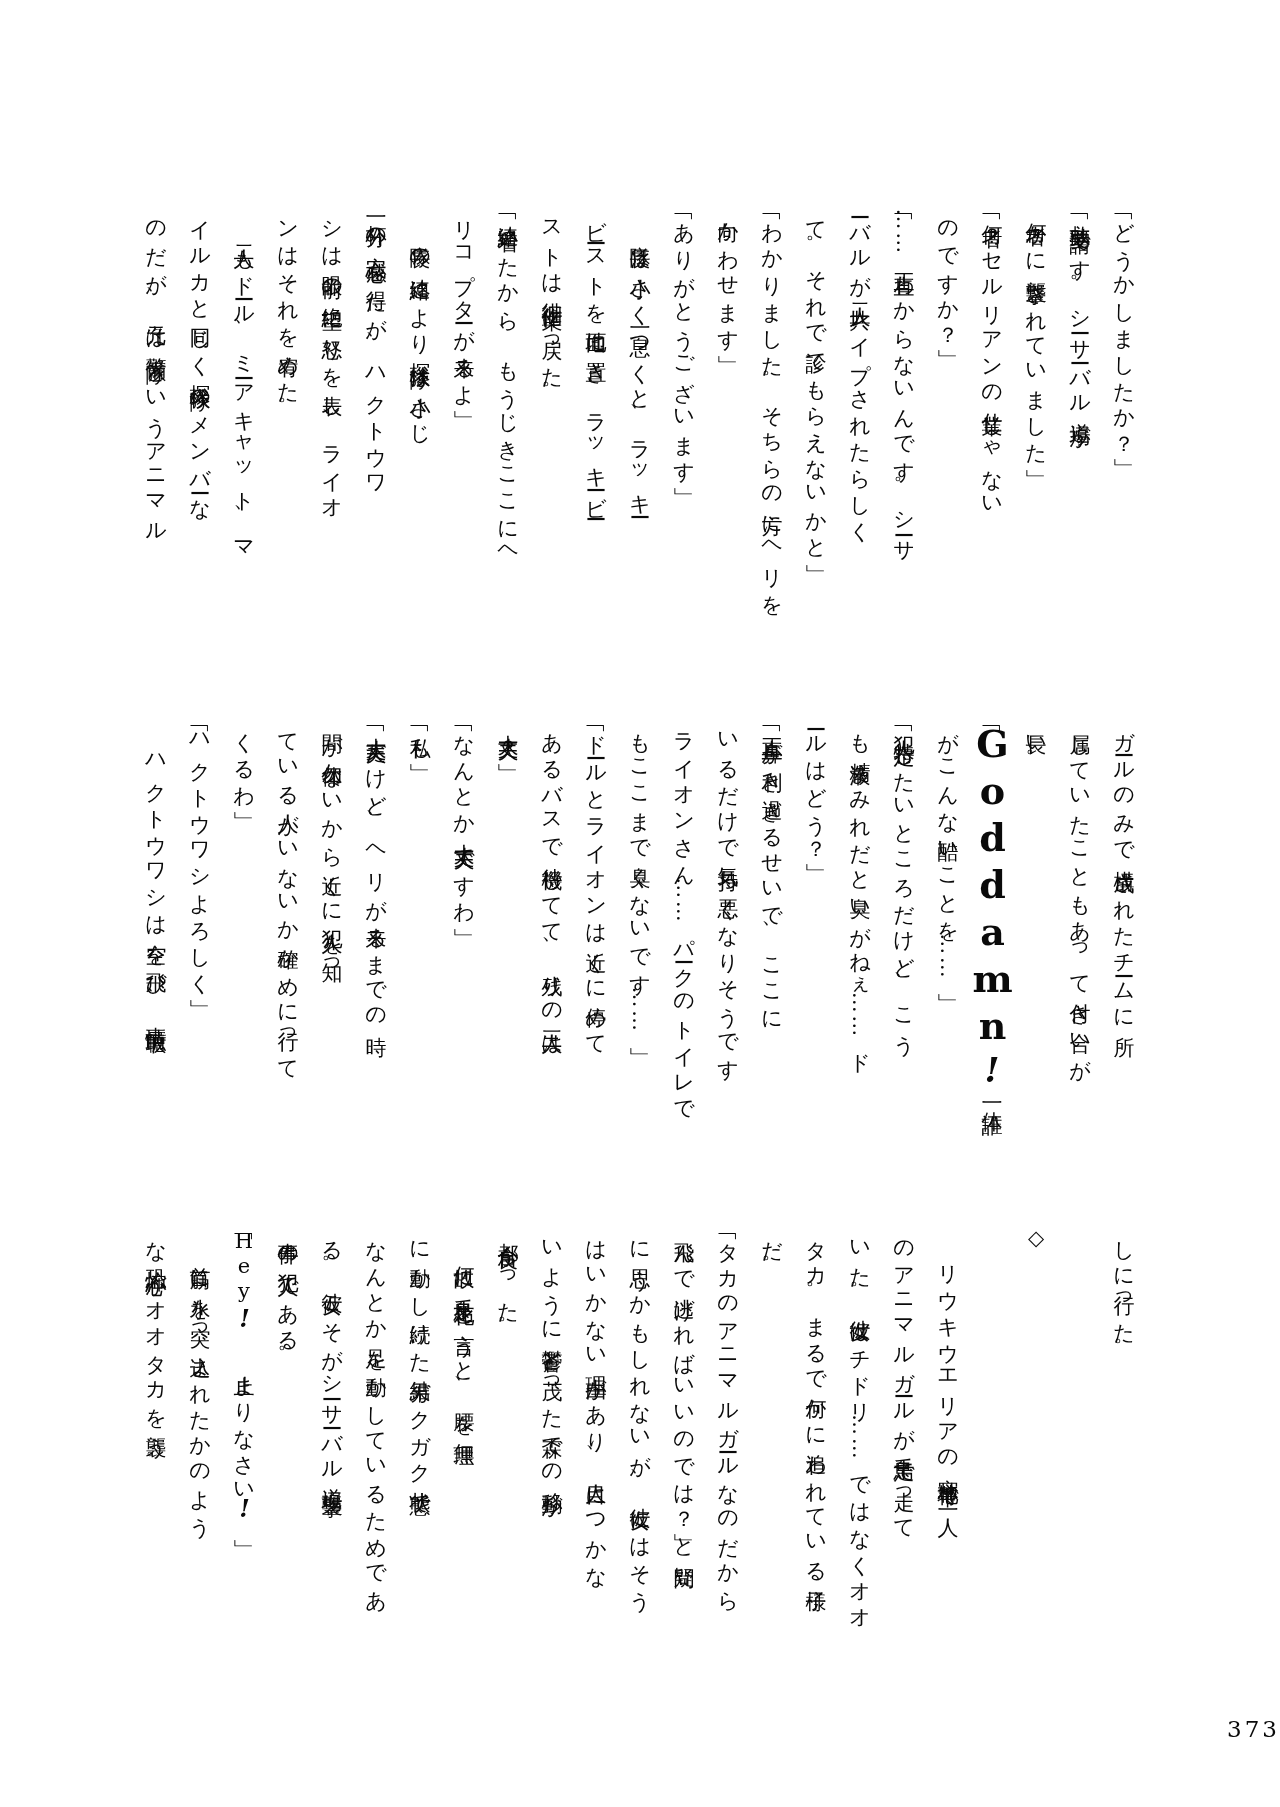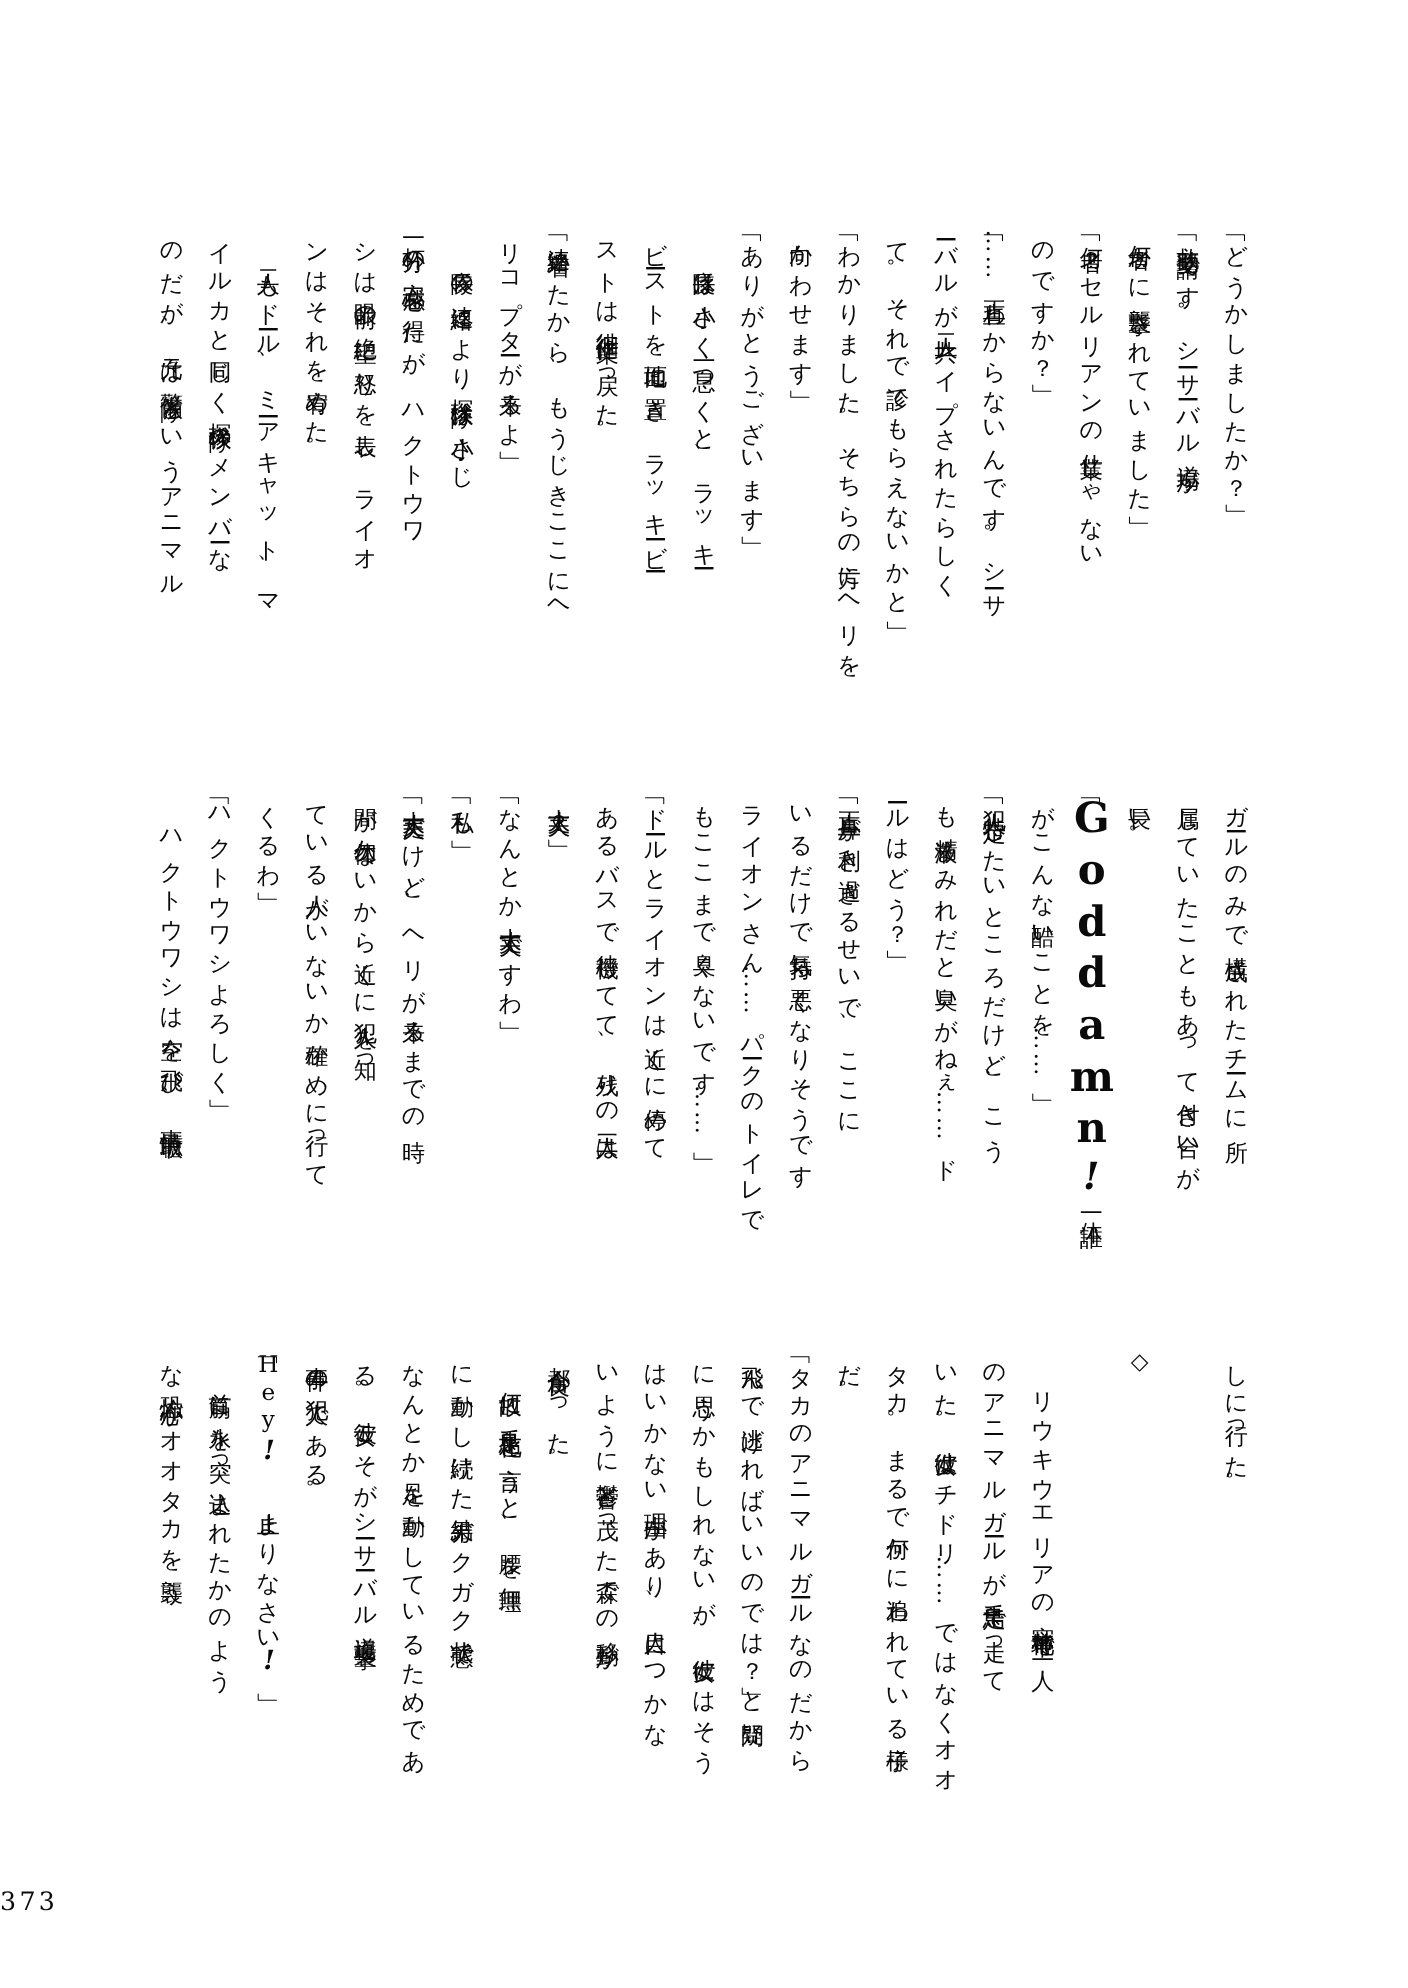--- a/index.html
+++ b/index.html
@@ -58,21 +58,21 @@
     text-orientation: upright;
   }
   #block-top    { top: 206px; }
   #block-middle { top: 718px; }
   #block-bottom { top: 1226px; }
   #page-number {
     position: absolute;
     top: 1716px;
     left: 0;
     width: 100%;
-    text-align: left;
+    text-align: right;
     font-size: 23px;
     letter-spacing: 3px;
   }
 </style>
 </head>
 <body>
 
 <div id="block-top" class="vblock"><p class="line"><span>「どうかしましたか？」</span></p><p class="line"><span>「救助要請です。シーサーバル道場が</span></p><p class="line"><span>何者かに襲撃されていました」</span></p><p class="line"><span>「何者？セルリアンの仕業じゃない</span></p><p class="line"><span>のですか？」</span></p><p class="line"><span>「……正直わからないんです。シーサ</span></p><p class="line"><span>ーバルが二人共レイプされたらしく</span></p><p class="line"><span>て。それで診てもらえないかと」</span></p><p class="line"><span>「わかりました。そちらの方にヘリを</span></p><p class="line"><span>向かわせます」</span></p><p class="line"><span>「ありがとうございます」</span></p><p class="line"><span>　隊長は小さく一息つくと、ラッキー</span></p><p class="line"><span>ビーストを地面に置き、ラッキービー</span></p><p class="line"><span>ストは徘徊作業に戻った。</span></p><p class="line"><span>「連絡着いたから、もうじきここにヘ</span></p><p class="line"><span>リコプターが来るよ」</span></p><p class="line"><span>　隊長の連絡により探検隊は小さじ</span></p><p class="line"><span>一杯分の安心感を得たが、ハクトウワ</span></p><p class="line"><span>シは眼前の絶望に怒りを表し、ライオ</span></p><p class="line"><span>ンはそれを宥めた。</span></p><p class="line"><span>　二人もドール、ミーアキャット、マ</span></p><p class="line"><span>イルカと同じく探検隊のメンバーな</span></p><p class="line"><span>のだが、元々は警備隊というアニマル</span></p></div>
 
 <div id="block-middle" class="vblock"><p class="line"><span>ガールのみで構成されたチームに所</span></p><p class="line"><span>属していたこともあって付き合いが</span></p><p class="line"><span>長い。</span></p><p class="line"><span>「</span><span class="s-g">Goddamn</span><span class="s-gb">!</span><span>一体誰</span></p><p class="line"><span>がこんな酷いことを……」</span></p><p class="line"><span>「犯人特定したいところだけど、こう</span></p><p class="line"><span>も精液まみれだと臭いがねぇ……ド</span></p><p class="line"><span>ールはどう？」</span></p><p class="line"><span>「正直鼻が利き過ぎるせいで、ここに</span></p><p class="line"><span>いるだけで気持ち悪くなりそうです</span></p><p class="line"><span>ライオンさん……パークのトイレで</span></p><p class="line"><span>もここまで臭くないです……」</span></p><p class="line"><span>「ドールとライオンは近くに停めて</span></p><p class="line"><span>あるバスで待機してて、残りの三人は</span></p><p class="line"><span>大丈夫？」</span></p><p class="line"><span>「なんとか大丈夫ですわ」</span></p><p class="line"><span>「私も」</span></p><p class="line"><span>「大丈夫だけど、ヘリが来るまでの時</span></p><p class="line"><span>間が勿体ないから近くに犯人を知っ</span></p><p class="line"><span>ている人がいないか確かめに行って</span></p><p class="line"><span>くるわ」</span></p><p class="line"><span>「ハクトウワシよろしく」</span></p><p class="line"><span>　ハクトウワシは空を飛び、事情聴取</span></p></div>

